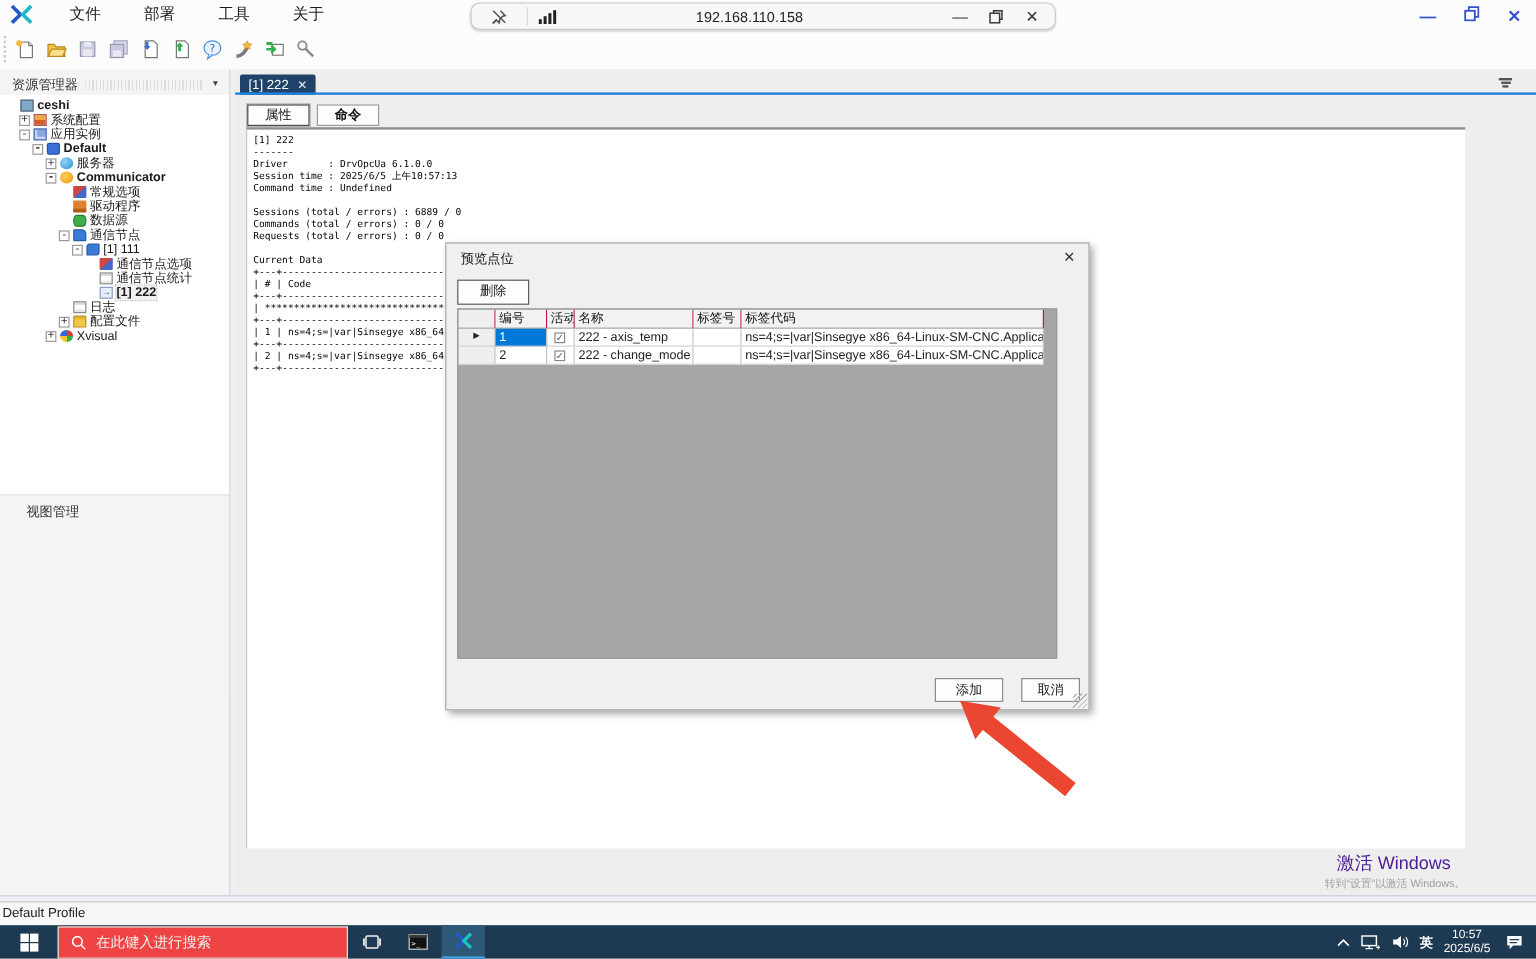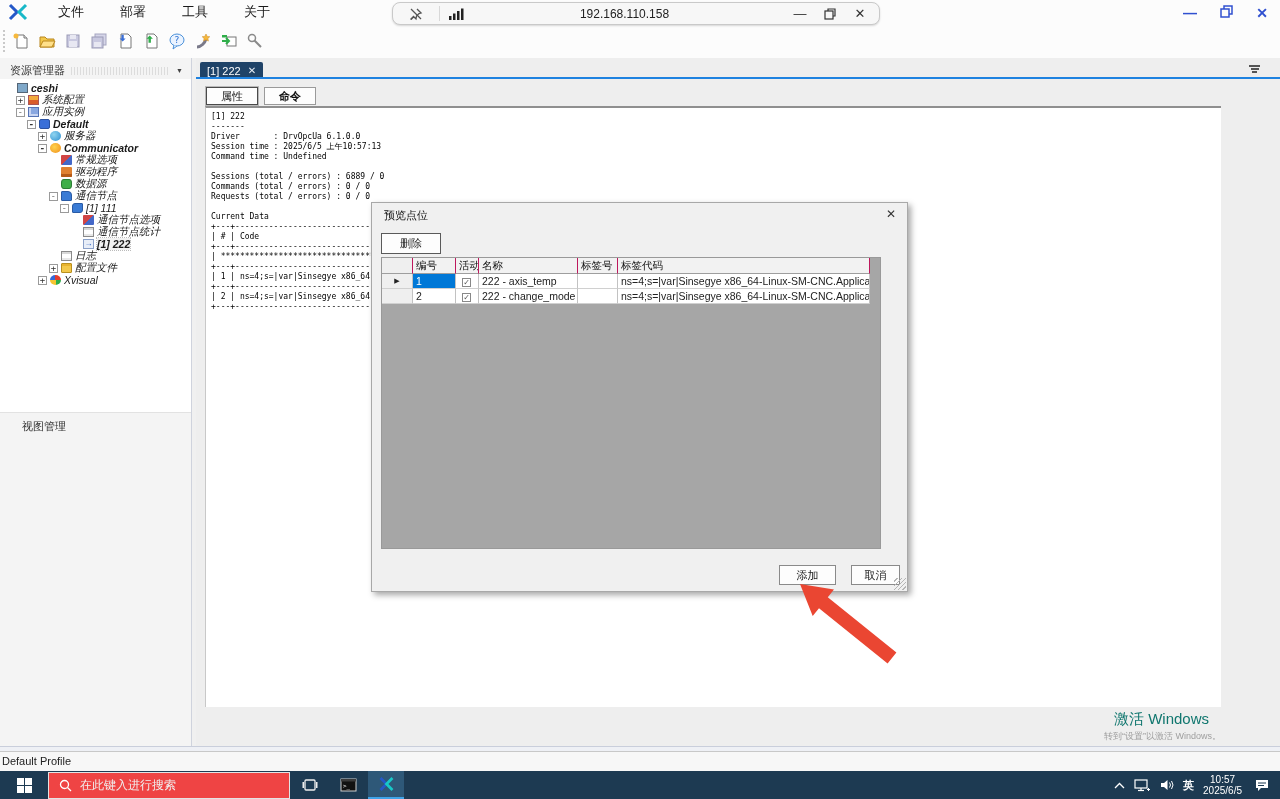--- a/index.html
+++ b/index.html
@@ -26,21 +26,21 @@
   
   #winctl { position:absolute; right:0; top:0; height:26px; display:flex; align-items:center; }
   .wc { width:36px; text-align:center; color:#3050d0; font-size:14px; font-weight:bold; }
 
   
   #leftpanel { position:absolute; left:0; top:58px; width:192px; height:688px; background:#f4f4f4; border-right:1px solid #cfd3dd; }
   #lp-header { position:absolute; left:0; top:4px; width:100%; height:17px; display:flex; align-items:center;text-align:center; }
   #lp-title { font-size:11px; color:#333; margin-left:10px; white-space:nowrap; }
   #lp-hatch { flex:1; height:8px; margin:0 6px; background:repeating-linear-gradient(90deg,#dcdcdc 0 1px, transparent 1px 3px); }
   #lp-caret { font-size:7px; color:#444; margin-right:8px; }
-  #tree { position:absolute; left:0; top:21px; width:191px; height:333px; background:#ffffff; overflow:hidden; padding-top:3px;font-style:italic; }
+  #tree { position:absolute; left:0; top:21px; width:191px; height:333px; background:#ffffff; overflow:hidden; padding-top:3px; }
   .trow { height:12px; display:flex; align-items:center; font-size:10.5px; color:#1a1a1a; white-space:nowrap; }
   .trow.bold { font-weight:bold; }
   .trow.selected .tlabel { background:#f1f1f1; outline:1px dotted #bbb; }
   .exp { width:9px; height:9px; min-width:9px; border:1px solid #9a9a9a; background:#fff; font-size:9px; line-height:6px; text-align:center; color:#333; margin-right:3px; font-family:"DejaVu Sans Mono",monospace; }
   .exp.spacer { border:none; background:transparent; }
   .ticon { width:11px; height:10px; min-width:11px; margin-right:3px; display:inline-block; }
   .icon-workspace { background:#7fa8c9; border:1px solid #567; }
   .icon-sysconfig { background:linear-gradient(180deg,#f2a93b 50%,#d95b2a 50%); border:1px solid #a55; }
   .icon-instances { background:#89a7e0; border:1px solid #5573b5; box-shadow:inset 2px -2px 0 #c7d4f2; }
   .icon-device { background:#3a6fd8; border-radius:2px; border:1px solid #2b51a0; }
@@ -70,21 +70,21 @@
   #tab-close { margin-left:7px; font-size:10px; color:#e8eef5; }
   #tab-underline { position:absolute; left:0; top:19px; width:1084px; height:2px; background:#1e82e0; }
   #tablist-icon { position:absolute; right:20px; top:7px; width:11px; }
   #tablist-icon div { height:2px; background:#555; margin-bottom:1px; }
   #tablist-icon .b2 { width:8px; margin-left:1.5px; } #tablist-icon .b3 { width:5px; margin-left:3px; }
   .panel-btn { position:absolute; top:29px; width:52px; height:18px; background:#fdfdfd; border:1px solid #9a9a9a; font-size:11px; color:#111; text-align:center; line-height:16px; }
   #btn-props { left:10px; border-color:#4a4a4a; box-shadow:0 0 0 1px #b9b9b9; }
   #btn-cmd { left:68px;font-weight:bold; }
   #console { position:absolute; left:9px; top:48px; width:1016px; height:601px; background:#ffffff; border-top:2px solid #8f8f8f; border-left:1px solid #c8c8c8; overflow:hidden; padding:4px 0 0 5px; }
   .cline { font-family:"DejaVu Sans Mono",monospace; font-size:8px; line-height:10px; white-space:pre; color:#000; }
-  #watermark1 { position:absolute; left:918px; top:652px; font-size:15px; color:#0f766e; }
+  #watermark1 { position:absolute; left:918px; top:652px; font-size:15px; color:#4c1d95; }
   #watermark2 { position:absolute; left:908px; top:672px; font-size:9px; color:#9e9e9e; }
 
   
   #winbottom { position:absolute; left:0; top:746px; width:1280px; height:5px; background:#eef0f5; border-top:1px solid #c9cedb; }
   #statusbar { position:absolute; left:0; top:751px; width:1280px; height:20px; background:#f7f7f7; border-top:1px solid #c8c8c8; font-size:11px; color:#222; line-height:19px; padding-left:2px; }
   #taskbar { position:absolute; left:0; top:771px; width:1280px; height:28px; background:#1d3a52; display:flex; align-items:center; }
   #startbtn { width:48px; height:28px; display:flex; align-items:center; justify-content:center; }
   #startlogo { width:15px; height:15px; display:grid; grid-template-columns:7px 7px; grid-template-rows:7px 7px; gap:1px; }
   #startlogo div { background:#fff; }
   #searchbox { width:242px; height:27px; border:1px solid #e3e3e3; display:flex; align-items:center; background:#ef4444; }

